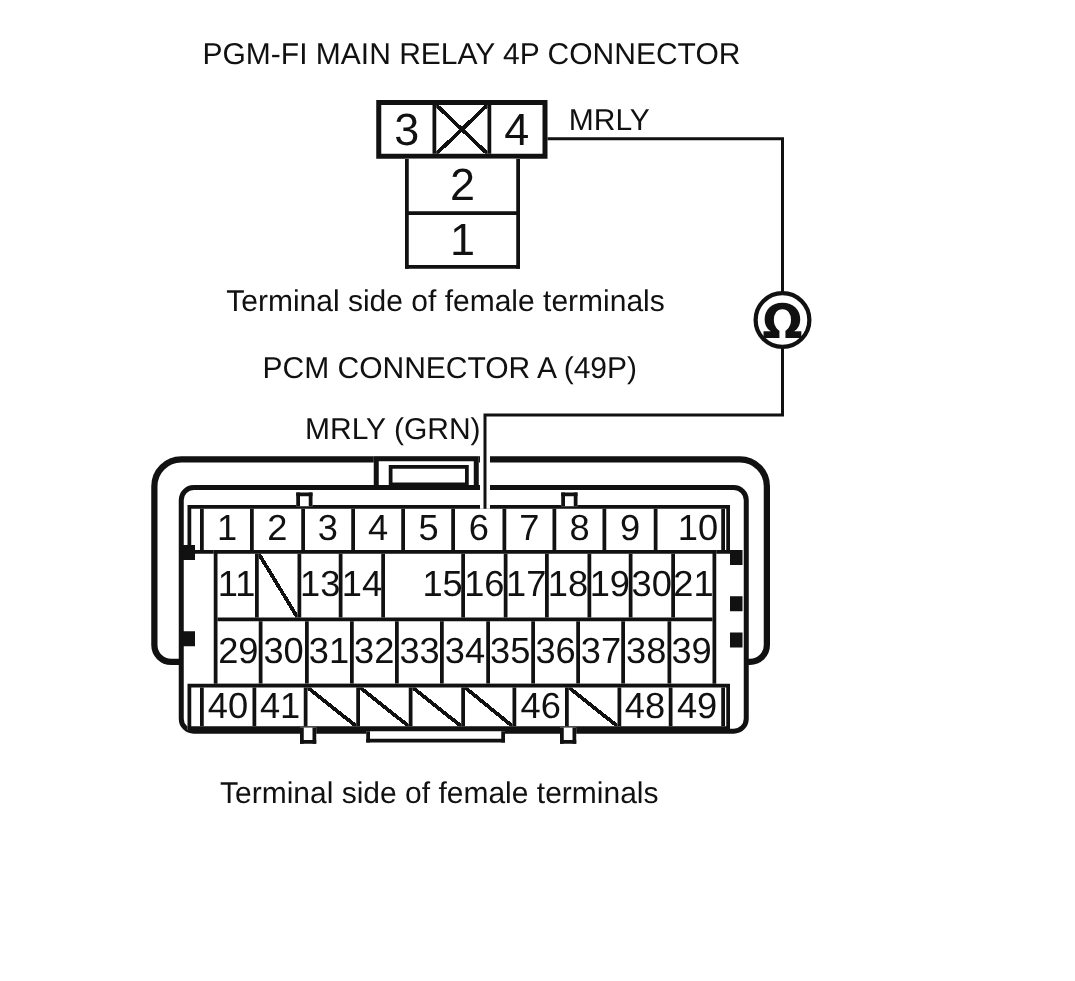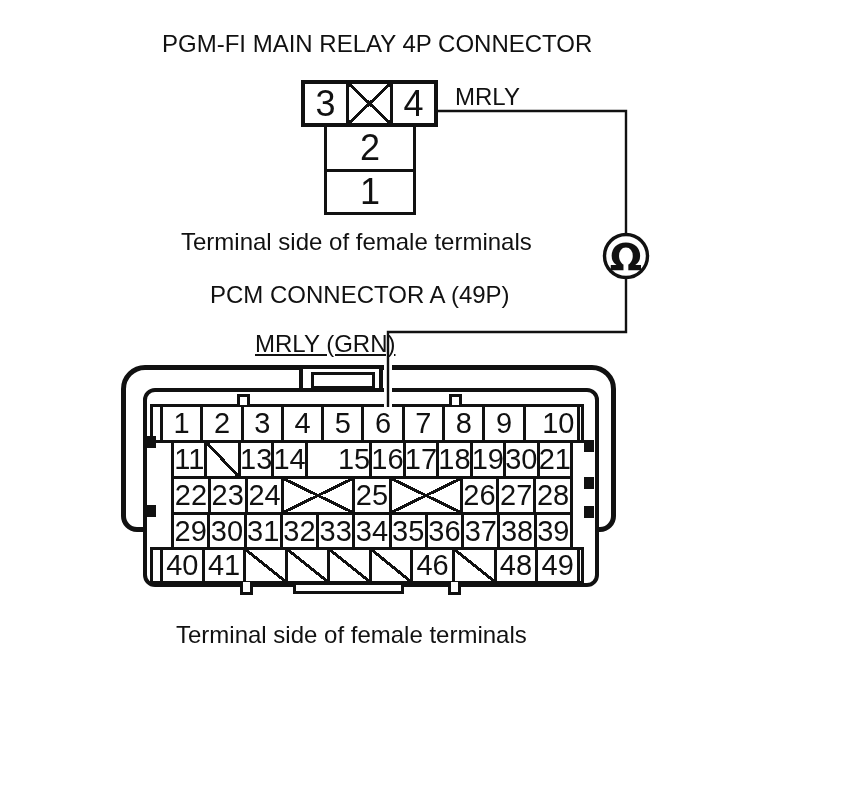--- a/index.html
+++ b/index.html
@@ -60,21 +60,21 @@
 </style>
 </head>
 <body>
 
 <div id="stage">
 
   <div class="label" style="left:162px;top:31px;">PGM-FI MAIN RELAY 4P CONNECTOR</div>
   <div class="label" style="left:455px;top:84px;">MRLY</div>
   <div class="label" style="left:181px;top:229px;">Terminal side of female terminals</div>
   <div class="label" style="left:210px;top:282px;">PCM CONNECTOR A (49P)</div>
-  <div class="label" style="left:255px;top:331px;text-decoration:underline;">MRLY (GRN)</div>
+  <div class="label" style="left:244px;top:331px;">MRLY (GRN)</div>
   <div class="label" style="left:176px;top:622px;">Terminal side of female terminals</div>
 
   <div class="relay-row">
     <div class="rcell">3</div>
     <div class="rcell cross"></div>
     <div class="rcell">4</div>
   </div>
   <div class="rbox relay-c2">2</div>
   <div class="rbox relay-c1">1</div>
 
@@ -105,31 +105,20 @@
         <div class="pcell slash" style="flex: 1 1 0px;"></div>
         <div class="pcell" style="flex: 1 1 0px;">13</div>
         <div class="pcell" style="flex: 1 1 0px;">14</div>
         <div class="pcell" style="flex: 1 1 0px; padding-left: 31px;">15</div>
         <div class="pcell" style="flex: 1 1 0px;">16</div>
         <div class="pcell" style="flex: 1 1 0px;">17</div>
         <div class="pcell" style="flex: 1 1 0px;">18</div>
         <div class="pcell" style="flex: 1 1 0px;">19</div>
         <div class="pcell" style="flex: 1 1 0px;">30</div>
         <div class="pcell" style="flex: 1 1 0px;">21</div>
-      </div>
-    <div class="prow">
-        <div class="pcell" style="flex: 1 1 0px;">22</div>
-        <div class="pcell" style="flex: 1 1 0px;">23</div>
-        <div class="pcell" style="flex: 1 1 0px;">24</div>
-        <div class="pcell cross" style="flex: 2 1 0px;"></div>
-        <div class="pcell" style="flex: 1 1 0px;">25</div>
-        <div class="pcell cross" style="flex: 2 1 0px;"></div>
-        <div class="pcell" style="flex: 1 1 0px;">26</div>
-        <div class="pcell" style="flex: 1 1 0px;">27</div>
-        <div class="pcell" style="flex: 1 1 0px;">28</div>
       </div>
     <div class="prow">
         <div class="pcell" style="flex: 1 1 0px;">29</div>
         <div class="pcell" style="flex: 1 1 0px;">30</div>
         <div class="pcell" style="flex: 1 1 0px;">31</div>
         <div class="pcell" style="flex: 1 1 0px;">32</div>
         <div class="pcell" style="flex: 1 1 0px;">33</div>
         <div class="pcell" style="flex: 1 1 0px;">34</div>
         <div class="pcell" style="flex: 1 1 0px;">35</div>
         <div class="pcell" style="flex: 1 1 0px;">36</div>

